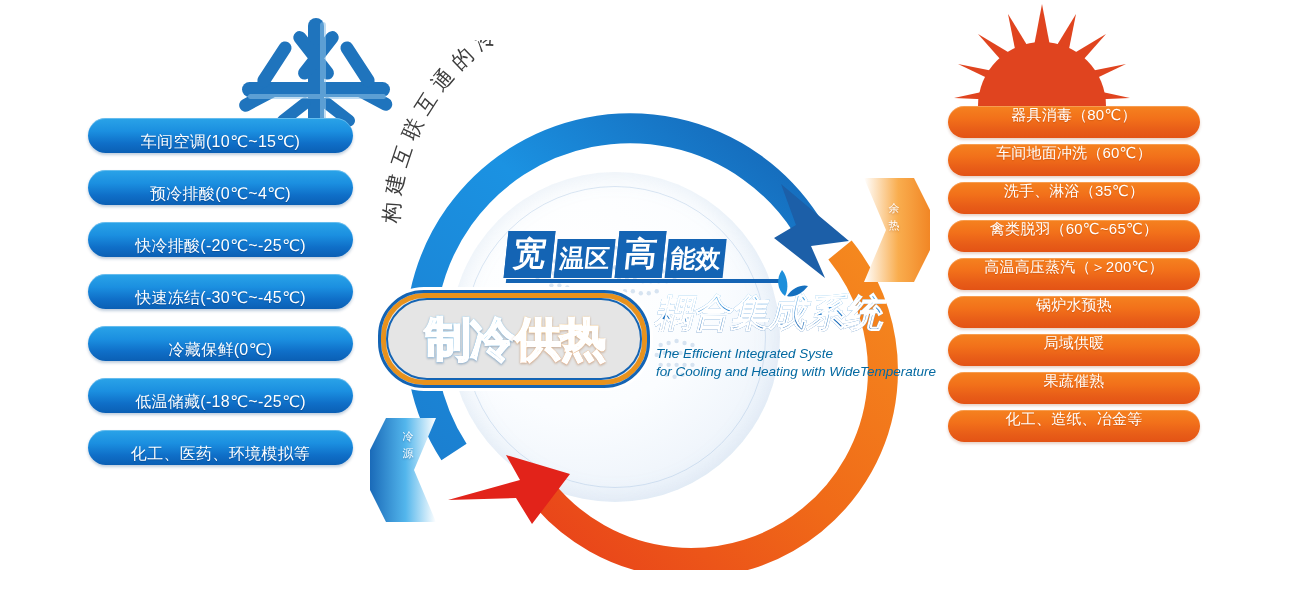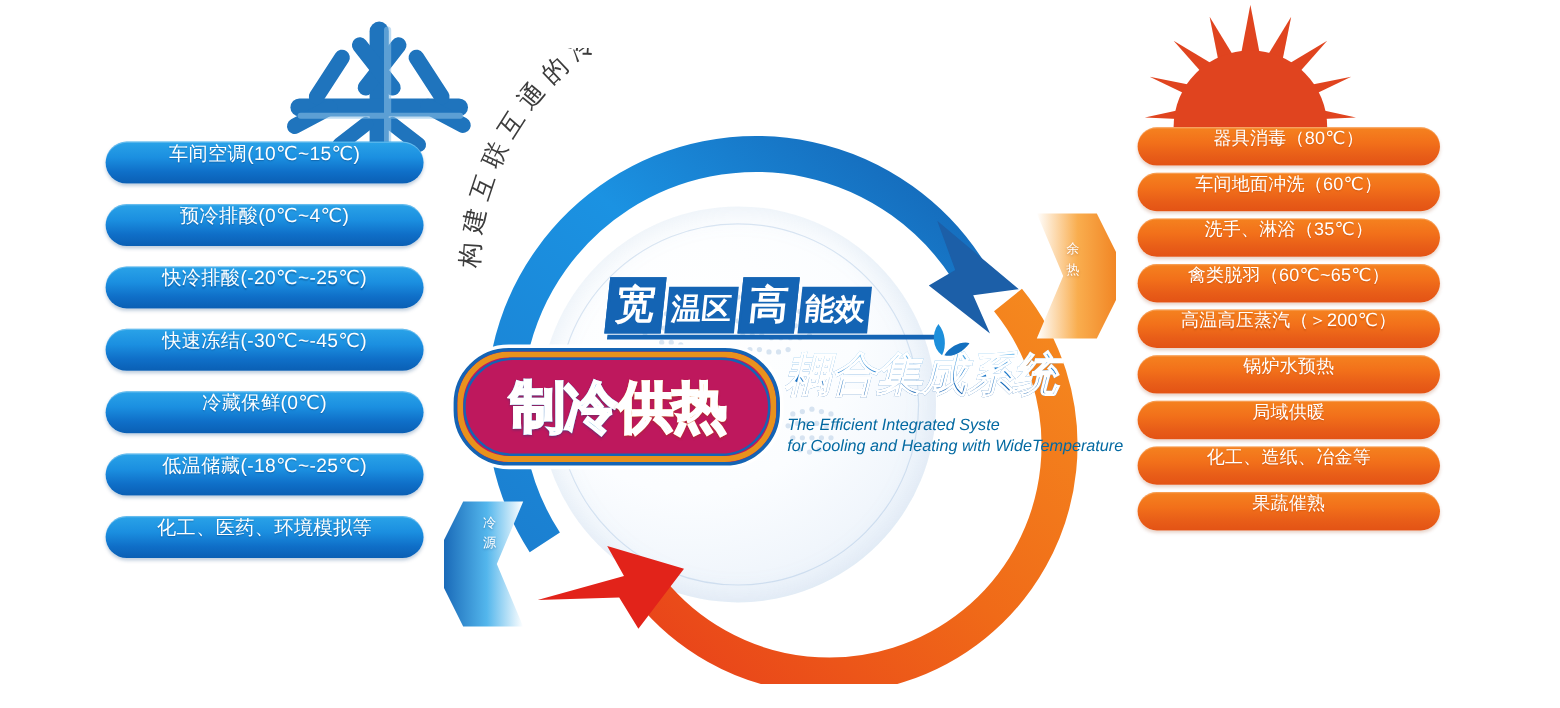--- a/index.html
+++ b/index.html
@@ -18,21 +18,21 @@
          box-shadow:inset 0 0 26px rgba(120,160,200,.18);}
   .globe:after{content:"";position:absolute;inset:14px;border-radius:50%;
          border:1px solid rgba(140,175,215,.30);}
   .dotmap{position:absolute;left:96px;top:88px;width:298px;height:298px;border-radius:50%;overflow:hidden;opacity:.55;}
 
   
   .pill-col-left{position:absolute;left:88px;top:118px;width:265px;}
   .pill-blue{position:relative;height:35px;margin-bottom:17px;border-radius:18px;
        background:linear-gradient(180deg,#2aa3e8 0%,#1b8fe0 38%,#0f6fc8 72%,#0a5fb4 100%);
        box-shadow:0 2px 3px rgba(0,60,120,.25), inset 0 1px 0 rgba(255,255,255,.28);
-       display:flex;align-items:flex-start;justify-content:center;}
+       display:flex;align-items:flex-end;justify-content:center;}
   .pill-blue span{color:#ffffff;font-size:16px;letter-spacing:.3px;white-space:nowrap;
        text-shadow:0 1px 1px rgba(0,40,90,.35);}
 
   
   .pill-col-right{position:absolute;left:948px;top:106px;width:252px;}
   .pill-orange{position:relative;height:32px;margin-bottom:6px;border-radius:16px;
        background:linear-gradient(180deg,#f5821f 0%,#f2701a 40%,#e85d18 75%,#e35315 100%);
        box-shadow:0 2px 3px rgba(140,50,0,.22), inset 0 1px 0 rgba(255,255,255,.22);
        display:flex;align-items:flex-start;justify-content:center;}
   .pill-orange span{color:#ffffff;font-size:15px;letter-spacing:.2px;white-space:nowrap;
@@ -54,21 +54,21 @@
   .kw-row{position:absolute;left:128px;top:0px;height:46px;display:flex;align-items:flex-end;gap:3px;
           transform:skewX(-6deg);}
   .kw-big{background:#1464b4;color:#ffffff;font-size:33px;font-weight:bold;line-height:40px;
           padding:1px 5px 2px 5px;border:2px solid #1464b4;letter-spacing:0px;
           -webkit-text-stroke:0;}
   .kw-sm{background:#1464b4;color:#ffffff;font-size:25px;font-weight:bold;line-height:32px;
           padding:3px 4px 4px 4px;letter-spacing:0px;}
   .kw-underline{position:absolute;left:128px;top:47px;width:276px;height:4px;background:#1464b4;transform:skewX(-6deg);}
 
   .badge{position:absolute;left:0px;top:58px;width:266px;height:92px;border-radius:46px;
-         background:#be185d;border:3px solid #1464b4;box-shadow:0 0 0 3px #ffffff, 0 0 0 5px #e8921d inset;}
+         background:#e5e5e5;border:3px solid #1464b4;box-shadow:0 0 0 3px #ffffff, 0 0 0 5px #e8921d inset;}
   .badge-inner{position:absolute;inset:5px;border-radius:42px;border:2px solid #1464b4;}
   .badge-text{position:absolute;left:14px;top:10px;width:240px;height:72px;
          display:flex;align-items:center;justify-content:center;gap:0px;}
   .zl{font-size:46px;font-weight:bold;line-height:60px;letter-spacing:-1px;
       background:linear-gradient(180deg,#7fd0f7 0%,#29a3e8 48%,#0a63b4 100%);
       -webkit-background-clip:text;background-clip:text;color:transparent;
       -webkit-text-stroke:2px #ffffff;paint-order:stroke fill;
       filter:drop-shadow(0 1px 1px rgba(0,60,120,.35));}
   .gr{font-size:46px;font-weight:bold;line-height:60px;letter-spacing:-1px;
       background:linear-gradient(180deg,#ffd27a 0%,#f7a120 45%,#e8620f 100%);
@@ -355,20 +355,20 @@
       <div class="pill-orange">
         <span>高温高压蒸汽（＞200℃）</span>
       </div>
       <div class="pill-orange">
         <span>锅炉水预热</span>
       </div>
       <div class="pill-orange">
         <span>局域供暖</span>
       </div>
       <div class="pill-orange">
+        <span>果蔬催熟</span>
+      </div>
+      <div class="pill-orange">
         <span>化工、造纸、冶金等</span>
       </div>
-      <div class="pill-orange">
-        <span>果蔬催熟</span>
-      </div>
     </div>
 
 </div>
 
 </body></html>

